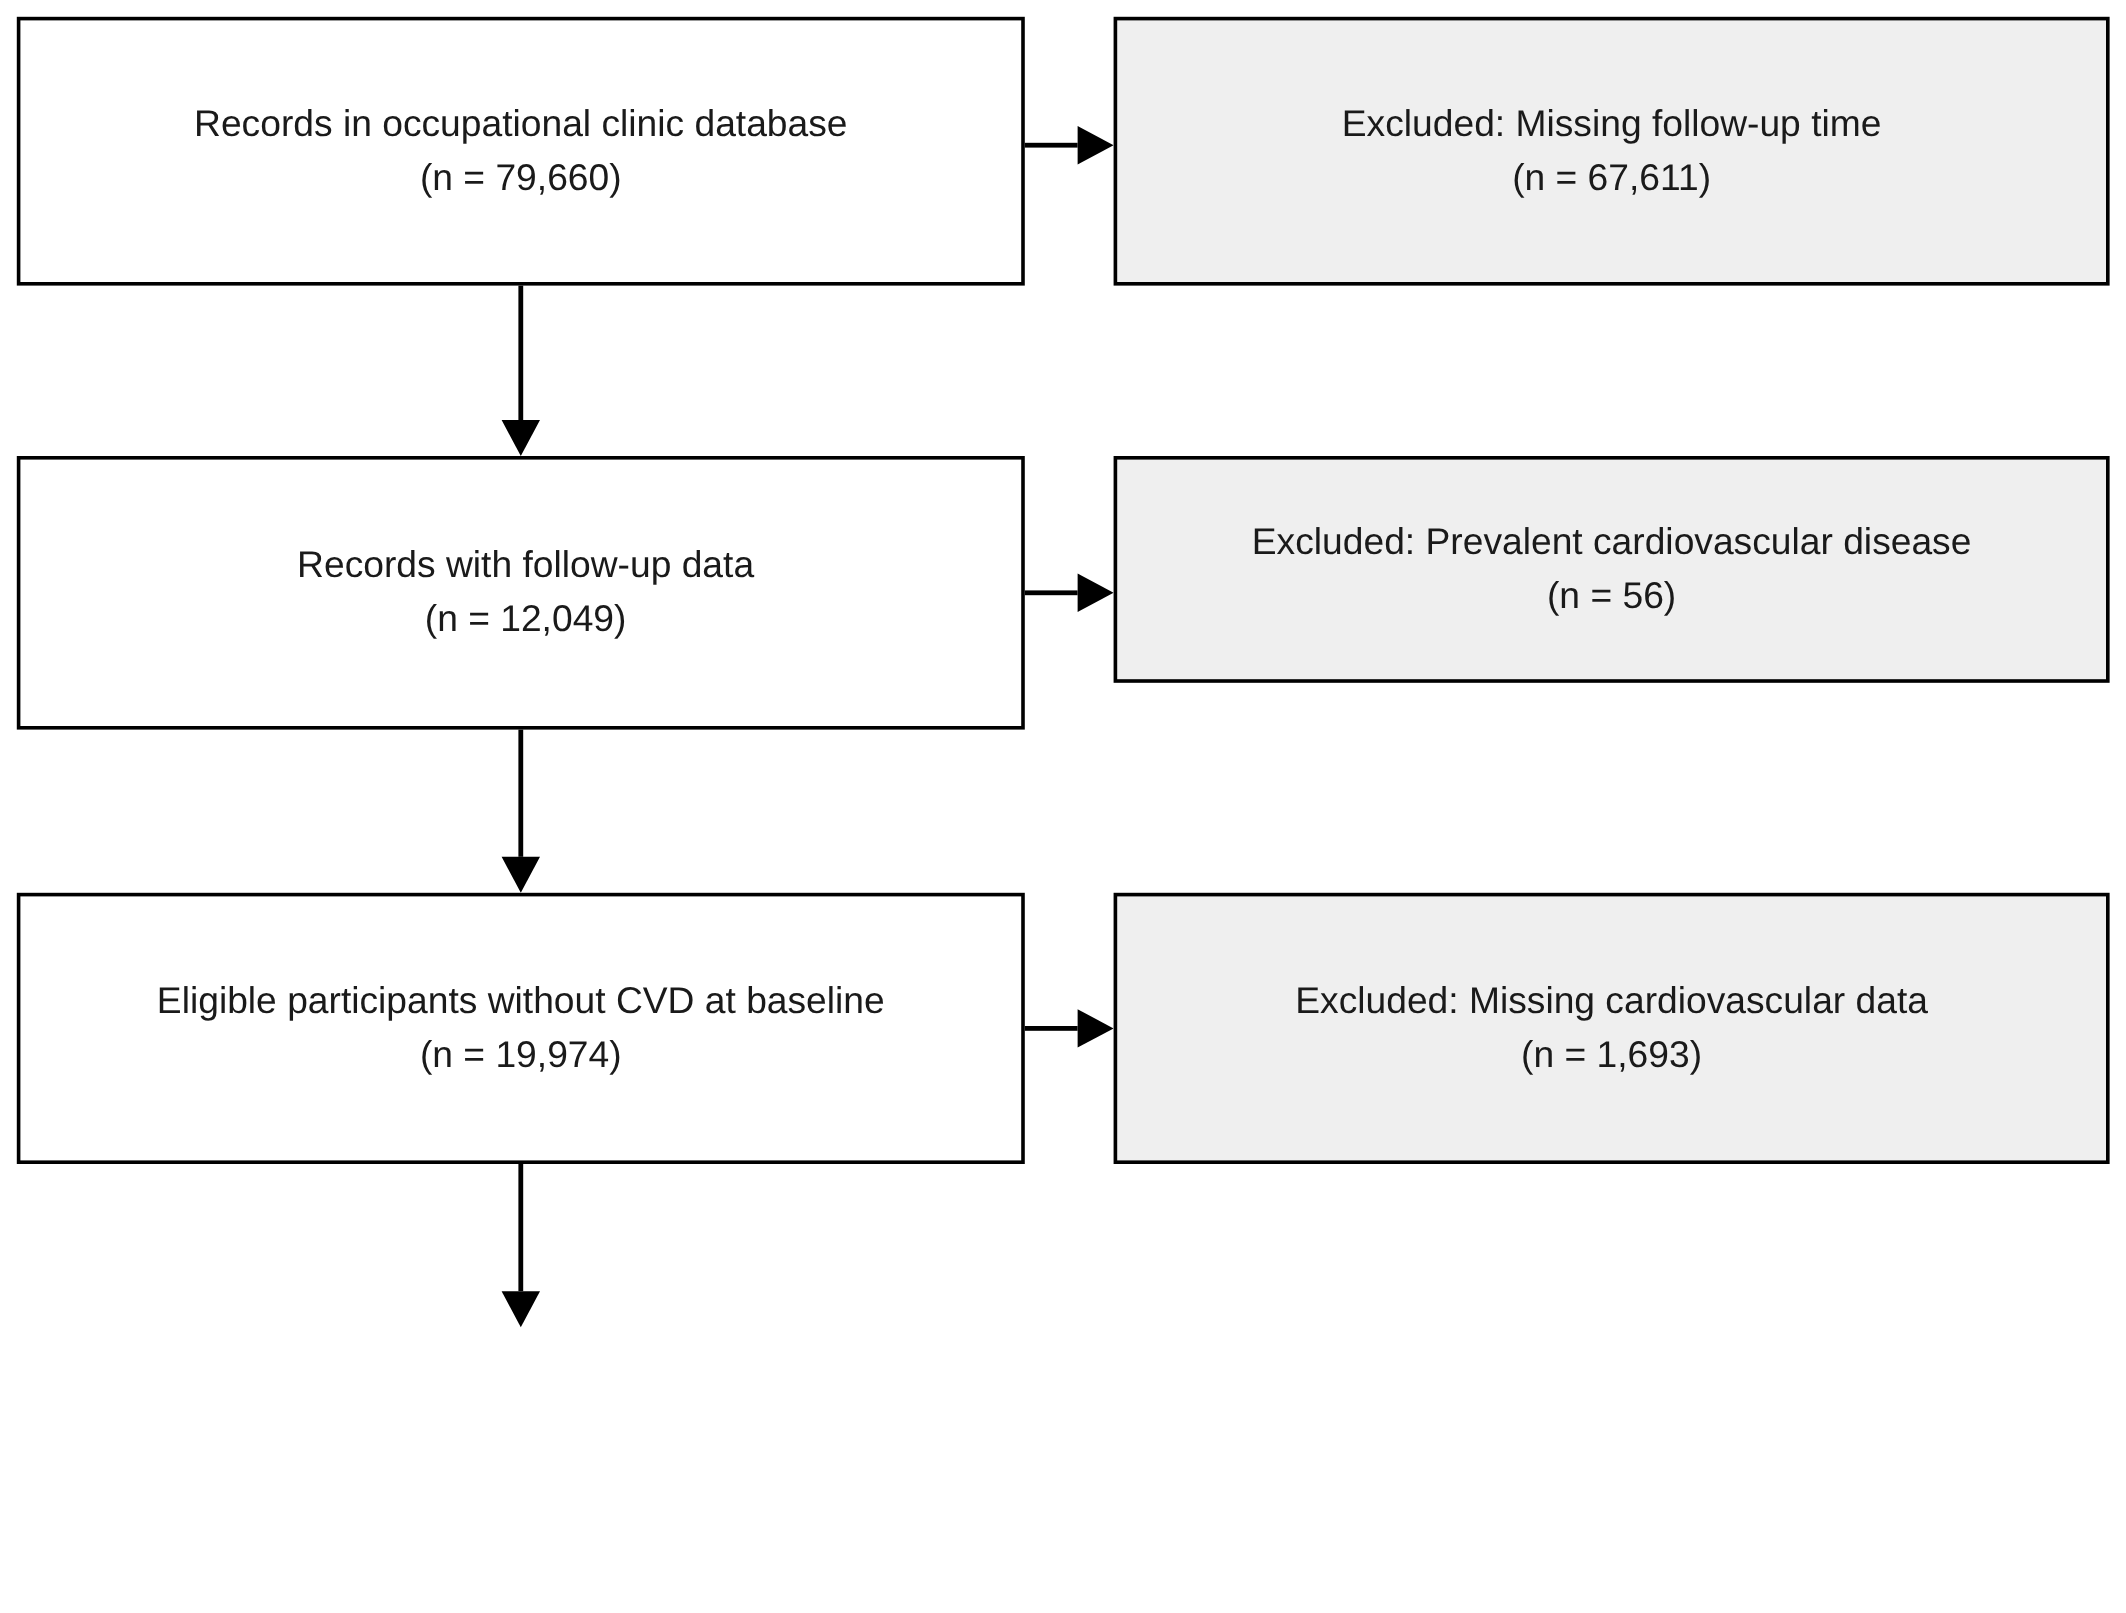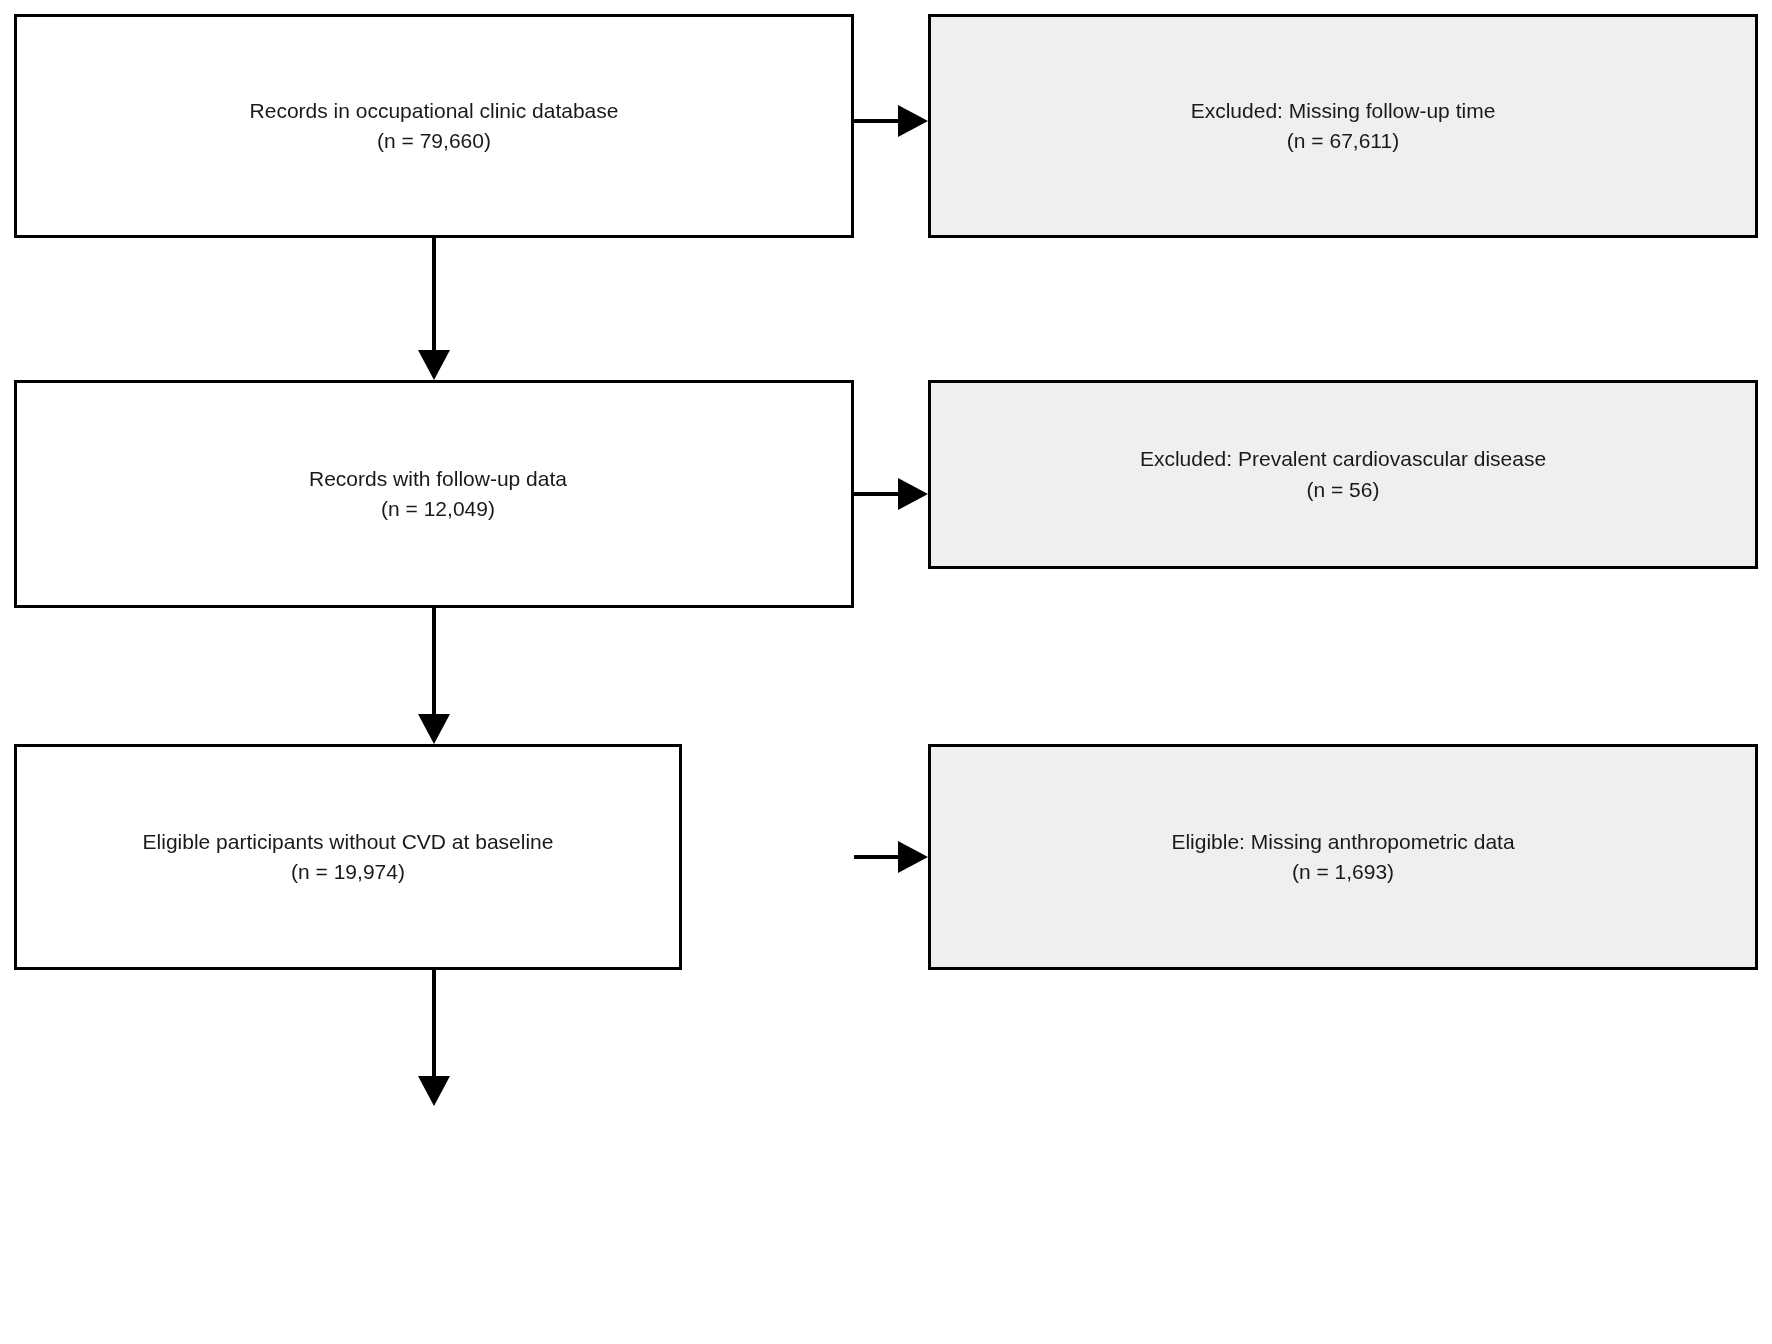--- a/index.html
+++ b/index.html
@@ -17,21 +17,21 @@
   }
   .box {
     position: absolute;
     box-sizing: border-box;
     border: 3px solid var(--border, #000000);
     display: flex;
     flex-direction: column;
     align-items: center;
     justify-content: center;
     text-align: center;
-    font-size: 21px;
+    font-size: 31px;
     line-height: 1.45;
     padding: 0 20px;
   }
   .box.main { background: var(--main-box-bg, #ffffff); }
   .box.excl { background: var(--exclusion-box-bg, #efefef); }
   .box.final {
     background: var(--final-box-bg, #d5e8d4);
     border-width: 5px;
   }
   
@@ -99,30 +99,30 @@
   <div class="box excl" style="left:928px; top:380px; width:830px; height:189px;">
     <div>Excluded: Prevalent cardiovascular disease</div>
     <div>(n = 56)</div>
   </div>
 
   <div class="v-arrow" style="left:434px; top:608px; height:136px;">
     <div class="v-shaft"></div>
     <div class="v-head"></div>
   </div>
 
-  <div class="box main" style="left:14px; top:744px; width:668px; height:226px;">
+  <div class="box main" style="left:14px; top:744px; width:840px; height:226px;">
     <div>Eligible participants without CVD at baseline</div>
     <div>(n = 19,974)</div>
   </div>
   <div class="h-arrow" style="left:854px; top:857px; width:74px;">
     <div class="h-shaft"></div>
     <div class="h-head"></div>
   </div>
   <div class="box excl" style="left:928px; top:744px; width:830px; height:226px;">
-    <div>Eligible: Missing anthropometric data</div>
+    <div>Excluded: Missing cardiovascular data</div>
     <div>(n = 1,693)</div>
   </div>
 
   <div class="v-arrow" style="left:434px; top:970px; height:136px;">
     <div class="v-shaft"></div>
     <div class="v-head"></div>
   </div>
 
 
 </div>

